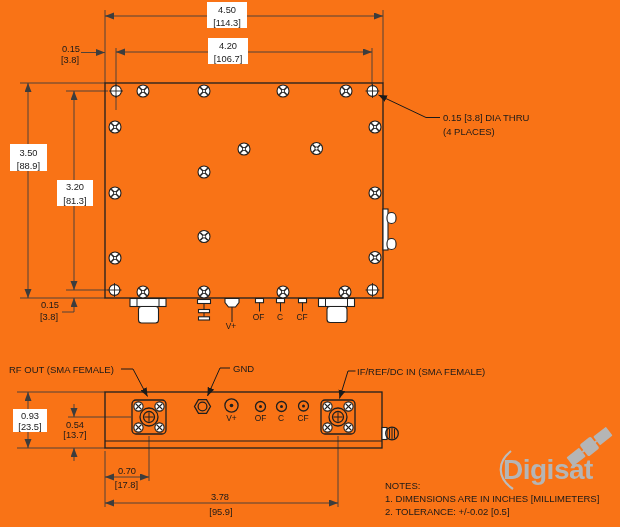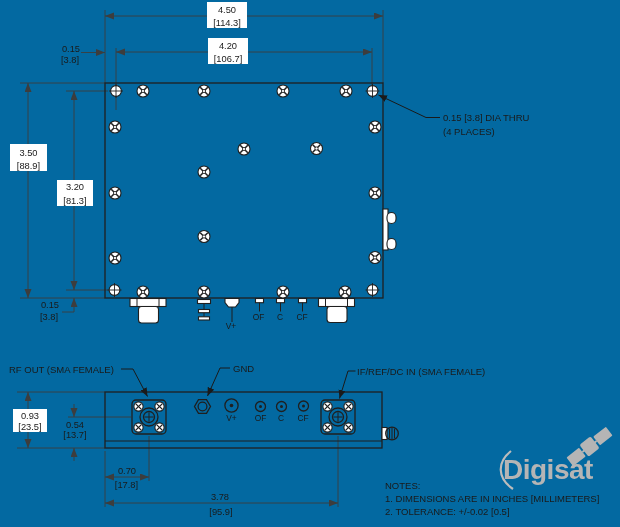--- a/index.html
+++ b/index.html
@@ -1,16 +1,16 @@
 <!DOCTYPE html>
 <html><head>
 <meta charset="utf-8">
 <style>
   html,body{margin:0;padding:0;background:#fff;}
-  #canvas{position:relative;width:620px;height:527px;background:#0369a1;overflow:hidden;
+  #canvas{position:relative;width:620px;height:527px;background:#f97316;overflow:hidden;
           font-family:"Liberation Sans", sans-serif;}
   svg{position:absolute;left:0;top:0;}
   text{fill:#1a1a1a;font-family:"Liberation Sans", sans-serif;}
   .dimtxt{font-size:9.3px;}
   .pintxt{font-size:8.4px;}
   .lbltxt{font-size:9.5px;}
   .notetxt{font-size:9.5px;}
   .wmtxt{font-size:28px;font-weight:bold;fill:#b5b5b5;letter-spacing:-0.5px;}
   .obj{stroke:#1f1f1f;fill:none;stroke-width:1.3;}
   .objthin{stroke:#1f1f1f;fill:none;stroke-width:1;}

